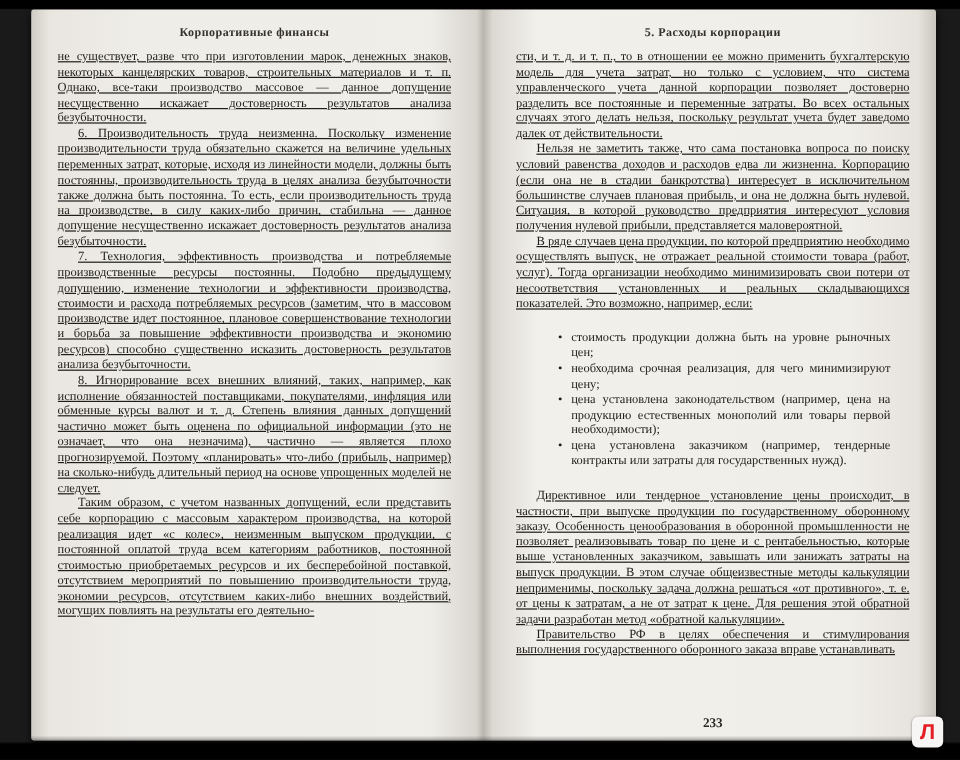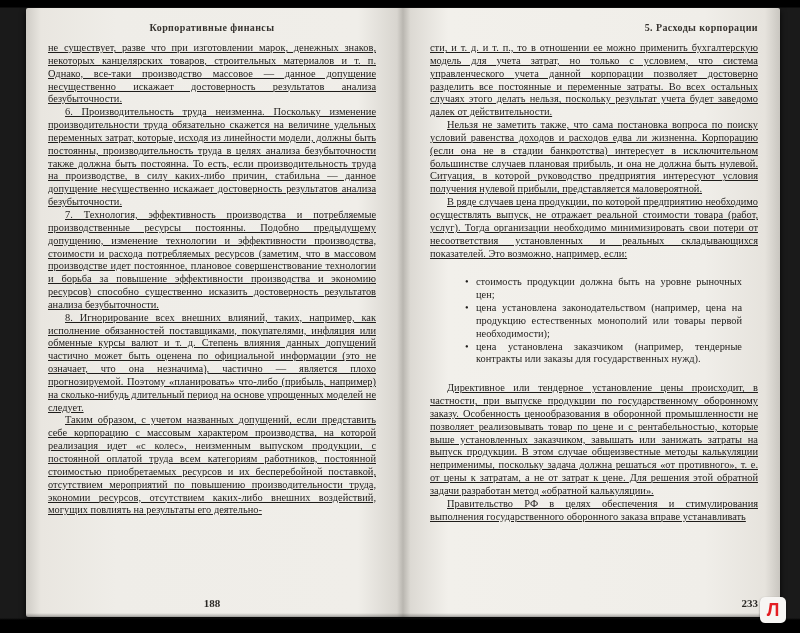--- a/index.html
+++ b/index.html
@@ -41,21 +41,21 @@
   }
   .page {
     flex: 1 1 0;
     display: flex;
     flex-direction: column;
     padding: 14px 16px 8px 24px;
     box-sizing: border-box;
     color: #1f1d1b;
   }
   .page.left  { padding-left: 22px; padding-right: 20px; }
-  .page.right { padding-left: 20px; padding-right: 22px; align-items: flex-end; }
+  .page.right { padding-left: 20px; padding-right: 22px; }
   .gutter { flex: 0 0 14px; }
   .running-head {
     text-align: center;
     font-size: 10px;
     font-weight: bold;
     letter-spacing: 0.4px;
     color: #35322e;
     margin-bottom: 9px;
     flex: 0 0 auto;
   }
@@ -122,35 +122,35 @@
 
     <div class="page left">
       <div class="running-head">Корпоративные финансы</div>
       <div class="page-body">
         <p class="noindent">не существует, разве что при изготовлении марок, денежных знаков, некоторых канцелярских товаров, строительных материалов и т. п. Однако, все-таки производство массовое — данное допущение несущественно искажает достоверность результатов анализа безубыточности.</p>
         <p>6. Производительность труда неизменна. Поскольку изменение производительности труда обязательно скажется на величине удельных переменных затрат, которые, исходя из линейности модели, должны быть постоянны, производительность труда в целях анализа безубыточности также должна быть постоянна. То есть, если производительность труда на производстве, в силу каких-либо причин, стабильна — данное допущение несущественно искажает достоверность результатов анализа безубыточности.</p>
         <p>7. Технология, эффективность производства и потребляемые производственные ресурсы постоянны. Подобно предыдущему допущению, изменение технологии и эффективности производства, стоимости и расхода потребляемых ресурсов (заметим, что в массовом производстве идет постоянное, плановое совершенствование технологии и борьба за повышение эффективности производства и экономию ресурсов) способно существенно исказить достоверность результатов анализа безубыточности.</p>
         <p>8. Игнорирование всех внешних влияний, таких, например, как исполнение обязанностей поставщиками, покупателями, инфляция или обменные курсы валют и т. д. Степень влияния данных допущений частично может быть оценена по официальной информации (это не означает, что она незначима), частично — является плохо прогнозируемой. Поэтому «планировать» что-либо (прибыль, например) на сколько-нибудь длительный период на основе упрощенных моделей не следует.</p>
         <p>Таким образом, с учетом названных допущений, если представить себе корпорацию с массовым характером производства, на которой реализация идет «с колес», неизменным выпуском продукции, с постоянной оплатой труда всем категориям работников, постоянной стоимостью приобретаемых ресурсов и их бесперебойной поставкой, отсутствием мероприятий по повышению производительности труда, экономии ресурсов, отсутствием каких-либо внешних воздействий, могущих повлиять на результаты его деятельно-</p>
       </div>
-      <div class="page-number">188</div>
     </div>
 
     <div class="gutter"></div>
 
     <div class="page right">
       <div class="running-head">5. Расходы корпорации</div>
       <div class="page-body">
         <p class="noindent">сти, и т. д. и т. п., то в отношении ее можно применить бухгалтерскую модель для учета затрат, но только с условием, что система управленческого учета данной корпорации позволяет достоверно разделить все постоянные и переменные затраты. Во всех остальных случаях этого делать нельзя, поскольку результат учета будет заведомо далек от действительности.</p>
         <p>Нельзя не заметить также, что сама постановка вопроса по поиску условий равенства доходов и расходов едва ли жизненна. Корпорацию (если она не в стадии банкротства) интересует в исключительном большинстве случаев плановая прибыль, и она не должна быть нулевой. Ситуация, в которой руководство предприятия интересуют условия получения нулевой прибыли, представляется маловероятной.</p>
         <p>В ряде случаев цена продукции, по которой предприятию необходимо осуществлять выпуск, не отражает реальной стоимости товара (работ, услуг). Тогда организации необходимо минимизировать свои потери от несоответствия установленных и реальных складывающихся показателей. Это возможно, например, если:</p>
         <ul class="bullets">
           <li>стоимость продукции должна быть на уровне рыночных цен;</li>
+          <li>необходима срочная реализация, для чего минимизируют цену;</li>
           <li>цена установлена законодательством (например, цена на продукцию естественных монополий или товары первой необходимости);</li>
-          <li>цена установлена заказчиком (например, тендерные контракты или заказы для государственных нужд).</li>
+          <li>цена установлена заказчиком (например, тендерные контракты или затраты для государственных нужд).</li>
         </ul>
         <p>Директивное или тендерное установление цены происходит, в частности, при выпуске продукции по государственному оборонному заказу. Особенность ценообразования в оборонной промышленности не позволяет реализовывать товар по цене и с рентабельностью, которые выше установленных заказчиком, завышать или занижать затраты на выпуск продукции. В этом случае общеизвестные методы калькуляции неприменимы, поскольку задача должна решаться «от противного», т. е. от цены к затратам, а не от затрат к цене. Для решения этой обратной задачи разработан метод «обратной калькуляции».</p>
         <p>Правительство РФ в целях обеспечения и стимулирования выполнения государственного оборонного заказа вправе устанавливать</p>
       </div>
       <div class="page-number">233</div>
     </div>
 
   </div>
 
   <div class="watermark">Л</div>

